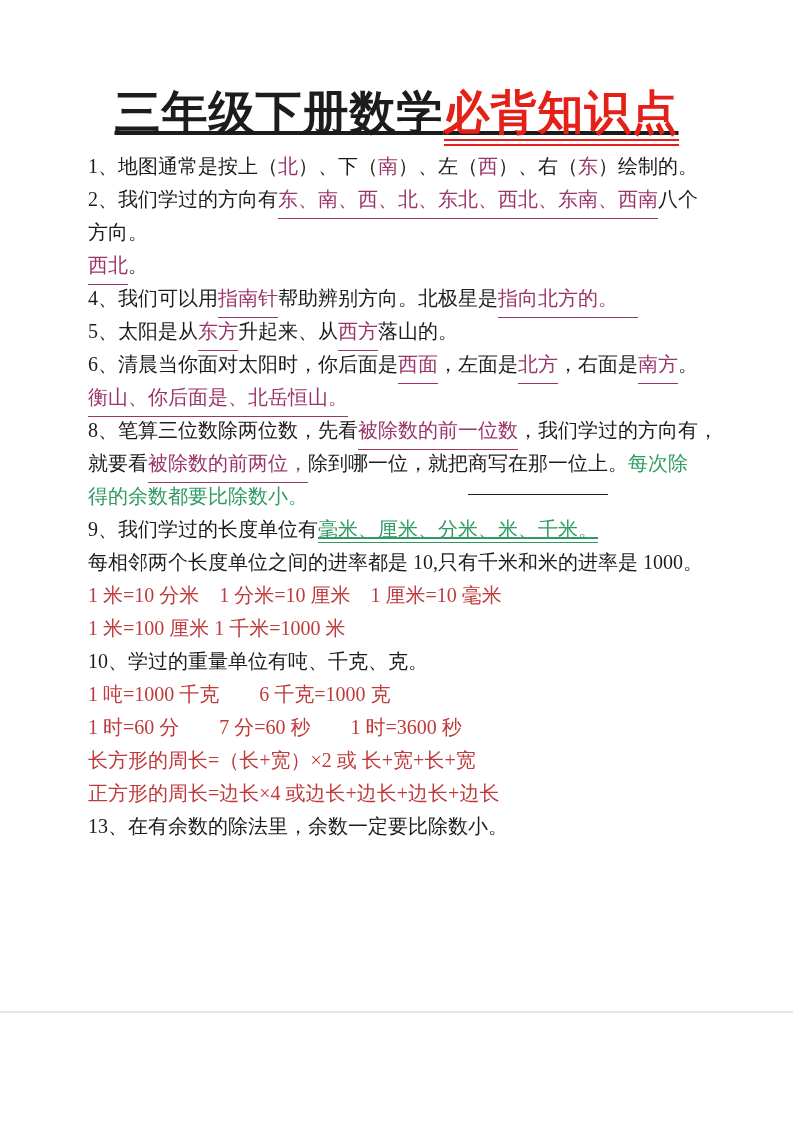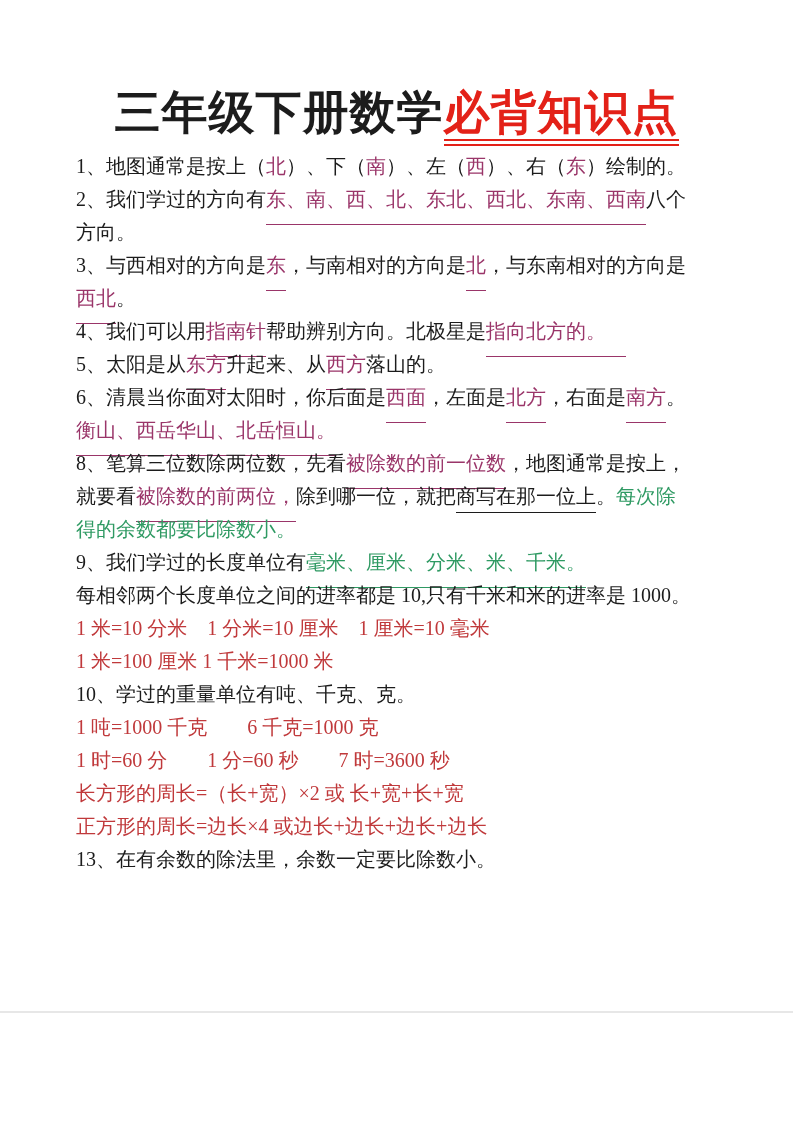--- a/index.html
+++ b/index.html
@@ -25,80 +25,80 @@
     position: absolute;
     top: 82px;
     left: 0;
     width: 793px;
     text-align: center;
     font-size: 46px;
     font-weight: bold;
     letter-spacing: 1px;
     color: var(--ink);
     white-space: nowrap;
+    text-decoration: underline;
   }
   .title .title-red {
     color: var(--title-red);
     border-bottom: 7px double var(--title-red);
     padding-bottom: 1px;
   }
   .content {
     position: absolute;
     top: 150px;
-    left: 76px;
+    left: 88px;
     width: 625px;
     font-size: 20px;
     color: var(--ink);
   }
   .line {
     line-height: 33px;
     white-space: nowrap;
   }
   .seg { display: inline; }
   .s-k  { color: var(--ink); }
   .s-p  { color: var(--purple); }
-  .s-pu { color: var(--purple); border-bottom: 1px solid var(--purple); padding-bottom: 14px; margin-top: 44px; }
-  .s-ku { color: var(--ink); border-bottom: 1px solid var(--ink); padding-bottom: 5px; }
+  .s-pu { color: var(--purple); border-bottom: 1px solid var(--purple); padding-bottom: 8px; margin-top: 44px; }
+  .s-ku { color: var(--ink); border-bottom: 1px solid var(--ink); padding-bottom: 20px; }
   .s-g  { color: var(--green); }
-  .s-gu { color: var(--green); border-bottom: 1px solid var(--green); padding-bottom: 14px; }
+  .s-gu { color: var(--green); border-bottom: 1px solid var(--green); padding-bottom: 2px; text-decoration: underline; }
   .s-r  { color: var(--formula-red); }
   .bottom-divider {
     position: absolute;
     top: 1011px;
     left: 0;
     width: 793px;
     height: 2px;
     background: var(--divider);
   }
 </style>
 </head>
 <body>
 
 <div class="page">
   <h1 class="title"><span>三年级下册数学</span><span class="title-red">必背知识点</span></h1>
 
   <div class="content" id="lines">
       <p class="line"><span class="seg s-k">1、地图通常是按上（</span><span class="seg s-p">北</span><span class="seg s-k">）、下（</span><span class="seg s-p">南</span><span class="seg s-k">）、左（</span><span class="seg s-p">西</span><span class="seg s-k">）、右（</span><span class="seg s-p">东</span><span class="seg s-k">）绘制的。</span></p>
       <p class="line"><span class="seg s-k">2、我们学过的方向有</span><span class="seg s-pu">东、南、西、北、东北、西北、东南、西南</span><span class="seg s-k">八个</span></p>
       <p class="line"><span class="seg s-k">方向。</span></p>
-      <p class="line"><span class="seg s-k">3、与西相对的方向是</span><span class="seg s-pu">东</span><span class="seg s-k">，与南相对的方向是</span><span class="seg s-pu">北</span><span class="seg s-k">，与东南相对的方向是</span></p>
       <p class="line"><span class="seg s-pu">西北</span><span class="seg s-k">。</span></p>
       <p class="line"><span class="seg s-k">4、我们可以用</span><span class="seg s-pu">指南针</span><span class="seg s-k">帮助辨别方向。北极星是</span><span class="seg s-pu">指向北方的。　</span></p>
       <p class="line"><span class="seg s-k">5、太阳是从</span><span class="seg s-pu">东方</span><span class="seg s-k">升起来、从</span><span class="seg s-pu">西方</span><span class="seg s-k">落山的。</span></p>
       <p class="line"><span class="seg s-k">6、清晨当你面对太阳时，你后面是</span><span class="seg s-pu">西面</span><span class="seg s-k">，左面是</span><span class="seg s-pu">北方</span><span class="seg s-k">，右面是</span><span class="seg s-pu">南方</span><span class="seg s-k">。</span></p>
-      <p class="line"><span class="seg s-pu">衡山、西岳华山、北岳恒山。</span></p>
-      <p class="line"><span class="seg s-k">8、笔算三位数除两位数，先看</span><span class="seg s-pu">被除数的前一位数</span><span class="seg s-k">，地图通常是按上，</span></p>
+      <p class="line"><span class="seg s-pu">衡山、你后面是、北岳恒山。</span></p>
+      <p class="line"><span class="seg s-k">8、笔算三位数除两位数，先看</span><span class="seg s-pu">被除数的前一位数</span><span class="seg s-k">，我们学过的方向有，</span></p>
       <p class="line"><span class="seg s-k">就要看</span><span class="seg s-pu">被除数的前两位，</span><span class="seg s-k">除到哪一位，就把</span><span class="seg s-ku">商写在那一位上</span><span class="seg s-k">。</span><span class="seg s-g">每次除</span></p>
       <p class="line"><span class="seg s-g">得的余数都要比除数小。</span></p>
       <p class="line"><span class="seg s-k">9、我们学过的长度单位有</span><span class="seg s-gu">毫米、厘米、分米、米、千米。</span></p>
       <p class="line"><span class="seg s-k">每相邻两个长度单位之间的进率都是 10,只有千米和米的进率是 1000。</span></p>
       <p class="line"><span class="seg s-r">1 米=10 分米　1 分米=10 厘米　1 厘米=10 毫米</span></p>
       <p class="line"><span class="seg s-r">1 米=100 厘米 1 千米=1000 米</span></p>
       <p class="line"><span class="seg s-k">10、学过的重量单位有吨、千克、克。</span></p>
       <p class="line"><span class="seg s-r">1 吨=1000 千克　　6 千克=1000 克</span></p>
-      <p class="line"><span class="seg s-r">1 时=60 分　　1 分=60 秒　　7 时=3600 秒</span></p>
+      <p class="line"><span class="seg s-r">1 时=60 分　　7 分=60 秒　　1 时=3600 秒</span></p>
       <p class="line"><span class="seg s-r">长方形的周长=（长+宽）×2 或 长+宽+长+宽</span></p>
       <p class="line"><span class="seg s-r">正方形的周长=边长×4 或边长+边长+边长+边长</span></p>
       <p class="line"><span class="seg s-k">13、在有余数的除法里，余数一定要比除数小。</span></p>
     </div>
 
   <div class="bottom-divider"></div>
 </div>
 
 </body></html>

